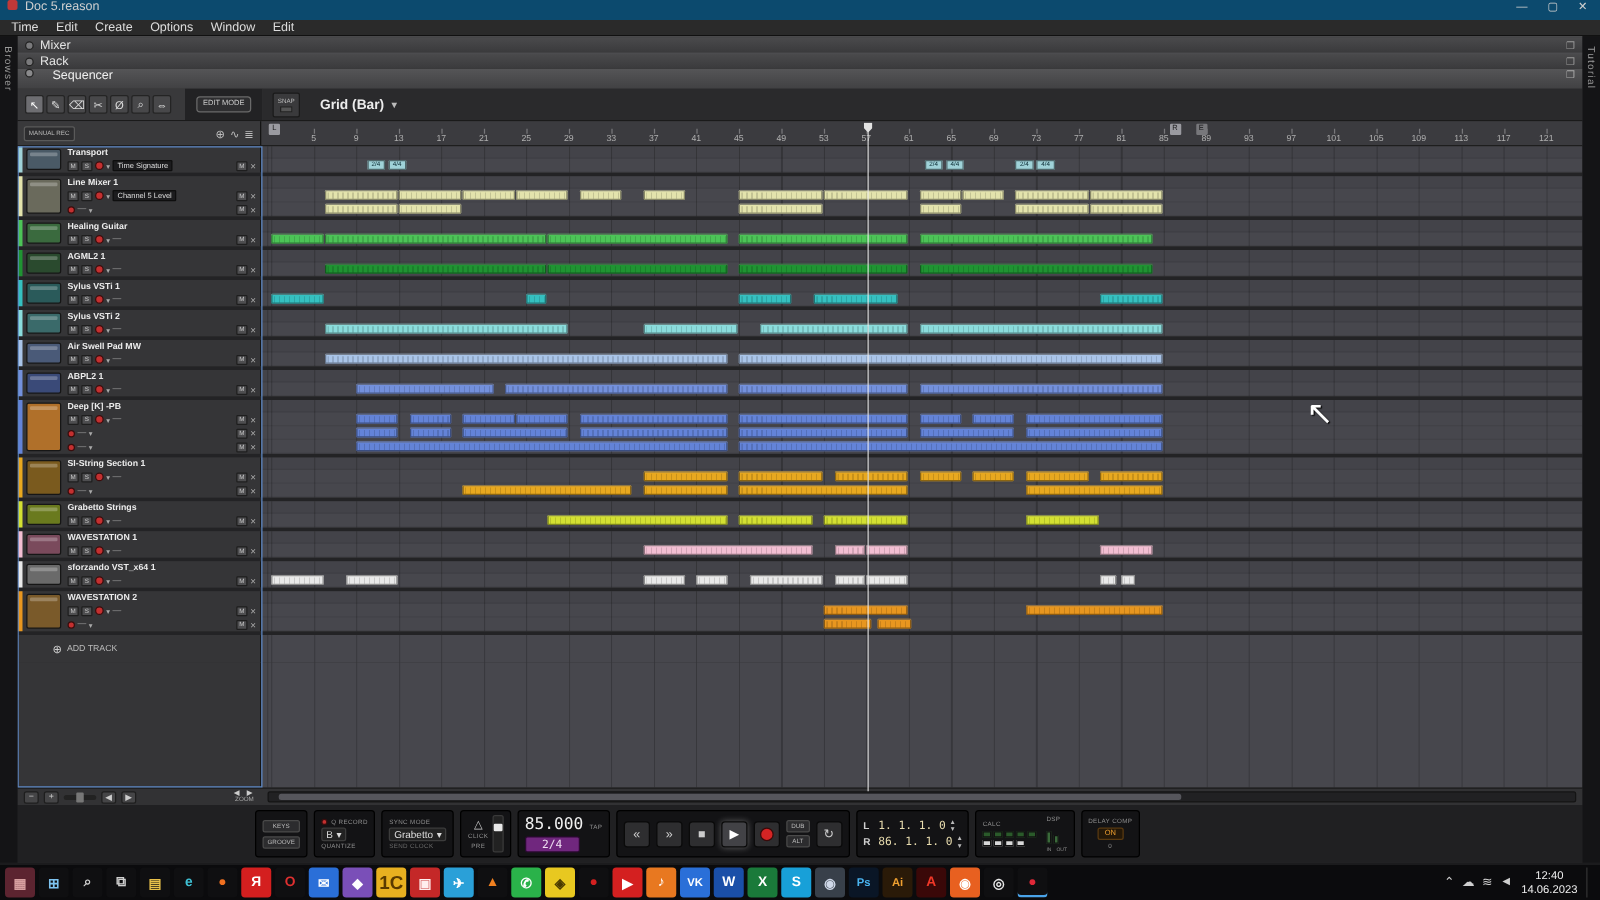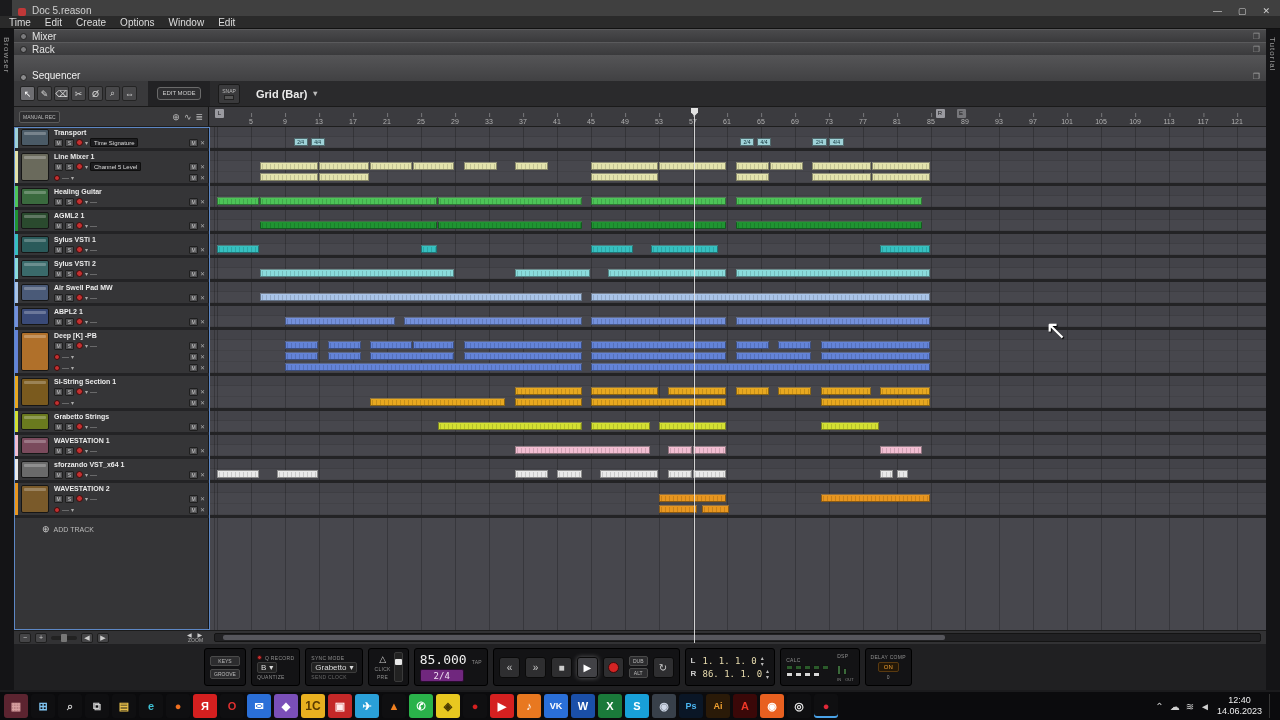--- a/index.html
+++ b/index.html
@@ -1,35 +1,35 @@
 <!DOCTYPE html>
 <html><head>
 <meta charset="utf-8">
 <style>
 *{margin:0;padding:0;box-sizing:border-box}
 html,body{width:1280px;height:720px;background:#000;font-family:"Liberation Sans",sans-serif;overflow:hidden}
 .screen{position:relative;width:1280px;height:720px;background:#1b1b1d;overflow:hidden}
 
-.titlebar{position:absolute;top:0;left:12px;right:0;height:16px;background:#404040;display:flex;align-items:flex-end;gap:6px;padding:0 6px}
+.titlebar{position:absolute;top:0;left:0;right:0;height:16px;background:#0c4a6e;display:flex;align-items:flex-start;gap:6px;padding:0 6px}
 .app-dot{width:8px;height:8px;border-radius:2px;background:#c03838}
 .titlebar .title{font-size:10px;color:#cfcfcf}
 .win-btns{margin-left:auto;display:flex;gap:16px;color:#cfcfcf;font-size:9px;padding-right:4px}
 .menubar{position:absolute;top:16px;left:0;right:0;height:13px;background:#2a2a2a;display:flex;align-items:center;padding-left:2px;border-bottom:1px solid #111}
 .menu-item{font-size:10px;color:#ddd;padding:0 7px}
 
 .vstrip{position:absolute;top:29px;bottom:30px;width:14px;background:#141416;color:#9a9a9a;z-index:5}
 .vstrip .vtext{position:absolute;top:8px;left:2px;writing-mode:vertical-rl;font-size:8px;letter-spacing:1px}
 .left-strip{left:0}.right-strip{right:0}
 
 .winbar{position:absolute;left:14px;width:1252px;height:13px;background:linear-gradient(#4a4a4c,#3a3a3c);border-top:1px solid #5a5a5c;display:flex;align-items:center;gap:5px;padding:0 6px;color:#e3e3e3;font-size:10px}
 .winbar .dot{width:7px;height:7px;border-radius:50%;background:#7a7a7c;border:1px solid #222}
 .winbar .corner{margin-left:auto;color:#9a9a9a;font-size:8px}
 
 .seq-window{position:absolute;top:55px;left:14px;width:1252px;height:635px;background:#2d2d2f;display:flex;flex-direction:column}
-.seq-titlebar{height:26px;background:linear-gradient(#555557,#414143);display:flex;align-items:flex-end;gap:5px;padding:0 6px;color:#efefef;font-size:10px}
+.seq-titlebar{height:16px;background:linear-gradient(#555557,#414143);display:flex;align-items:flex-start;gap:15px;padding:0 6px;color:#efefef;font-size:10px}
 .seq-titlebar .dot{width:7px;height:7px;border-radius:50%;background:#8a8a8c;border:1px solid #222}
 .seq-titlebar .corner{margin-left:auto;color:#aaa;font-size:8px}
 .seq-toolbar{height:26px;background:#39393b;display:flex;align-items:stretch;border-bottom:1px solid #1a1a1a}
 .tools{display:flex;align-items:center;gap:2px;padding:0 6px;width:134px}
 .tool{width:15px;height:15px;background:#48484a;border:1px solid #242424;color:#ddd;font-size:9px;display:flex;align-items:center;justify-content:center;border-radius:2px}
 .tool.active{background:#6e6e72;color:#fff}
 .editmode-block{width:62px;background:#222224;display:flex;align-items:center;justify-content:center}
 .editmode-btn{font-size:6px;color:#ccc;border:1px solid #6a6a6a;border-radius:3px;padding:2px 4px;text-align:center;line-height:1.3;background:#2e2e30;width:44px}
 .toolbar-right{flex:1;background:#2a2a2c;display:flex;align-items:center;gap:16px;padding-left:8px}
 .snap-btn{width:22px;height:20px;background:#3a3a3c;border:1px solid #1a1a1a;border-radius:2px;color:#bbb;font-size:5px;display:flex;flex-direction:column;align-items:center;justify-content:center;gap:1px}
@@ -916,21 +916,21 @@
         <span class="tb-icon" style="background:#0f0f11;color:#7ec3f0;font-size:11px">⊞</span>
         <span class="tb-icon" style="background:#0f0f11;color:#d0d0d0;font-size:11px">⌕</span>
         <span class="tb-icon" style="background:#0f0f11;color:#d0d0d0;font-size:11px">⧉</span>
         <span class="tb-icon" style="background:#0f0f11;color:#e8c04a;font-size:11px">▤</span>
         <span class="tb-icon" style="background:#0f0f11;color:#3fc1d4;font-size:11px">e</span>
         <span class="tb-icon" style="background:#0f0f11;color:#f07020;font-size:11px">●</span>
         <span class="tb-icon" style="background:#d41f1f;color:#ffffff;font-size:11px">Я</span>
         <span class="tb-icon" style="background:#0f0f11;color:#e03030;font-size:11px">O</span>
         <span class="tb-icon" style="background:#2a6fd8;color:#ffffff;font-size:11px">✉</span>
         <span class="tb-icon" style="background:#7a4fb8;color:#ffffff;font-size:11px">◆</span>
-        <span class="tb-icon" style="background:#e8b020;color:#5a3a00;font-size:12px">1С</span>
+        <span class="tb-icon" style="background:#e8b020;color:#5a3a00;font-size:15px">1С</span>
         <span class="tb-icon" style="background:#c42828;color:#ffeeee;font-size:11px">▣</span>
         <span class="tb-icon" style="background:#2aa0d8;color:#ffffff;font-size:11px">✈</span>
         <span class="tb-icon" style="background:#0f0f11;color:#f08020;font-size:11px">▲</span>
         <span class="tb-icon" style="background:#2ab24a;color:#ffffff;font-size:11px">✆</span>
         <span class="tb-icon" style="background:#e8c820;color:#4a3a00;font-size:11px">◈</span>
         <span class="tb-icon" style="background:#0f0f11;color:#d42020;font-size:11px">●</span>
         <span class="tb-icon" style="background:#d42020;color:#ffffff;font-size:11px">▶</span>
         <span class="tb-icon" style="background:#e87820;color:#ffffff;font-size:11px">♪</span>
         <span class="tb-icon" style="background:#2a6fd8;color:#ffffff;font-size:9px">VK</span>
         <span class="tb-icon" style="background:#1a4fa8;color:#ffffff;font-size:11px">W</span>

